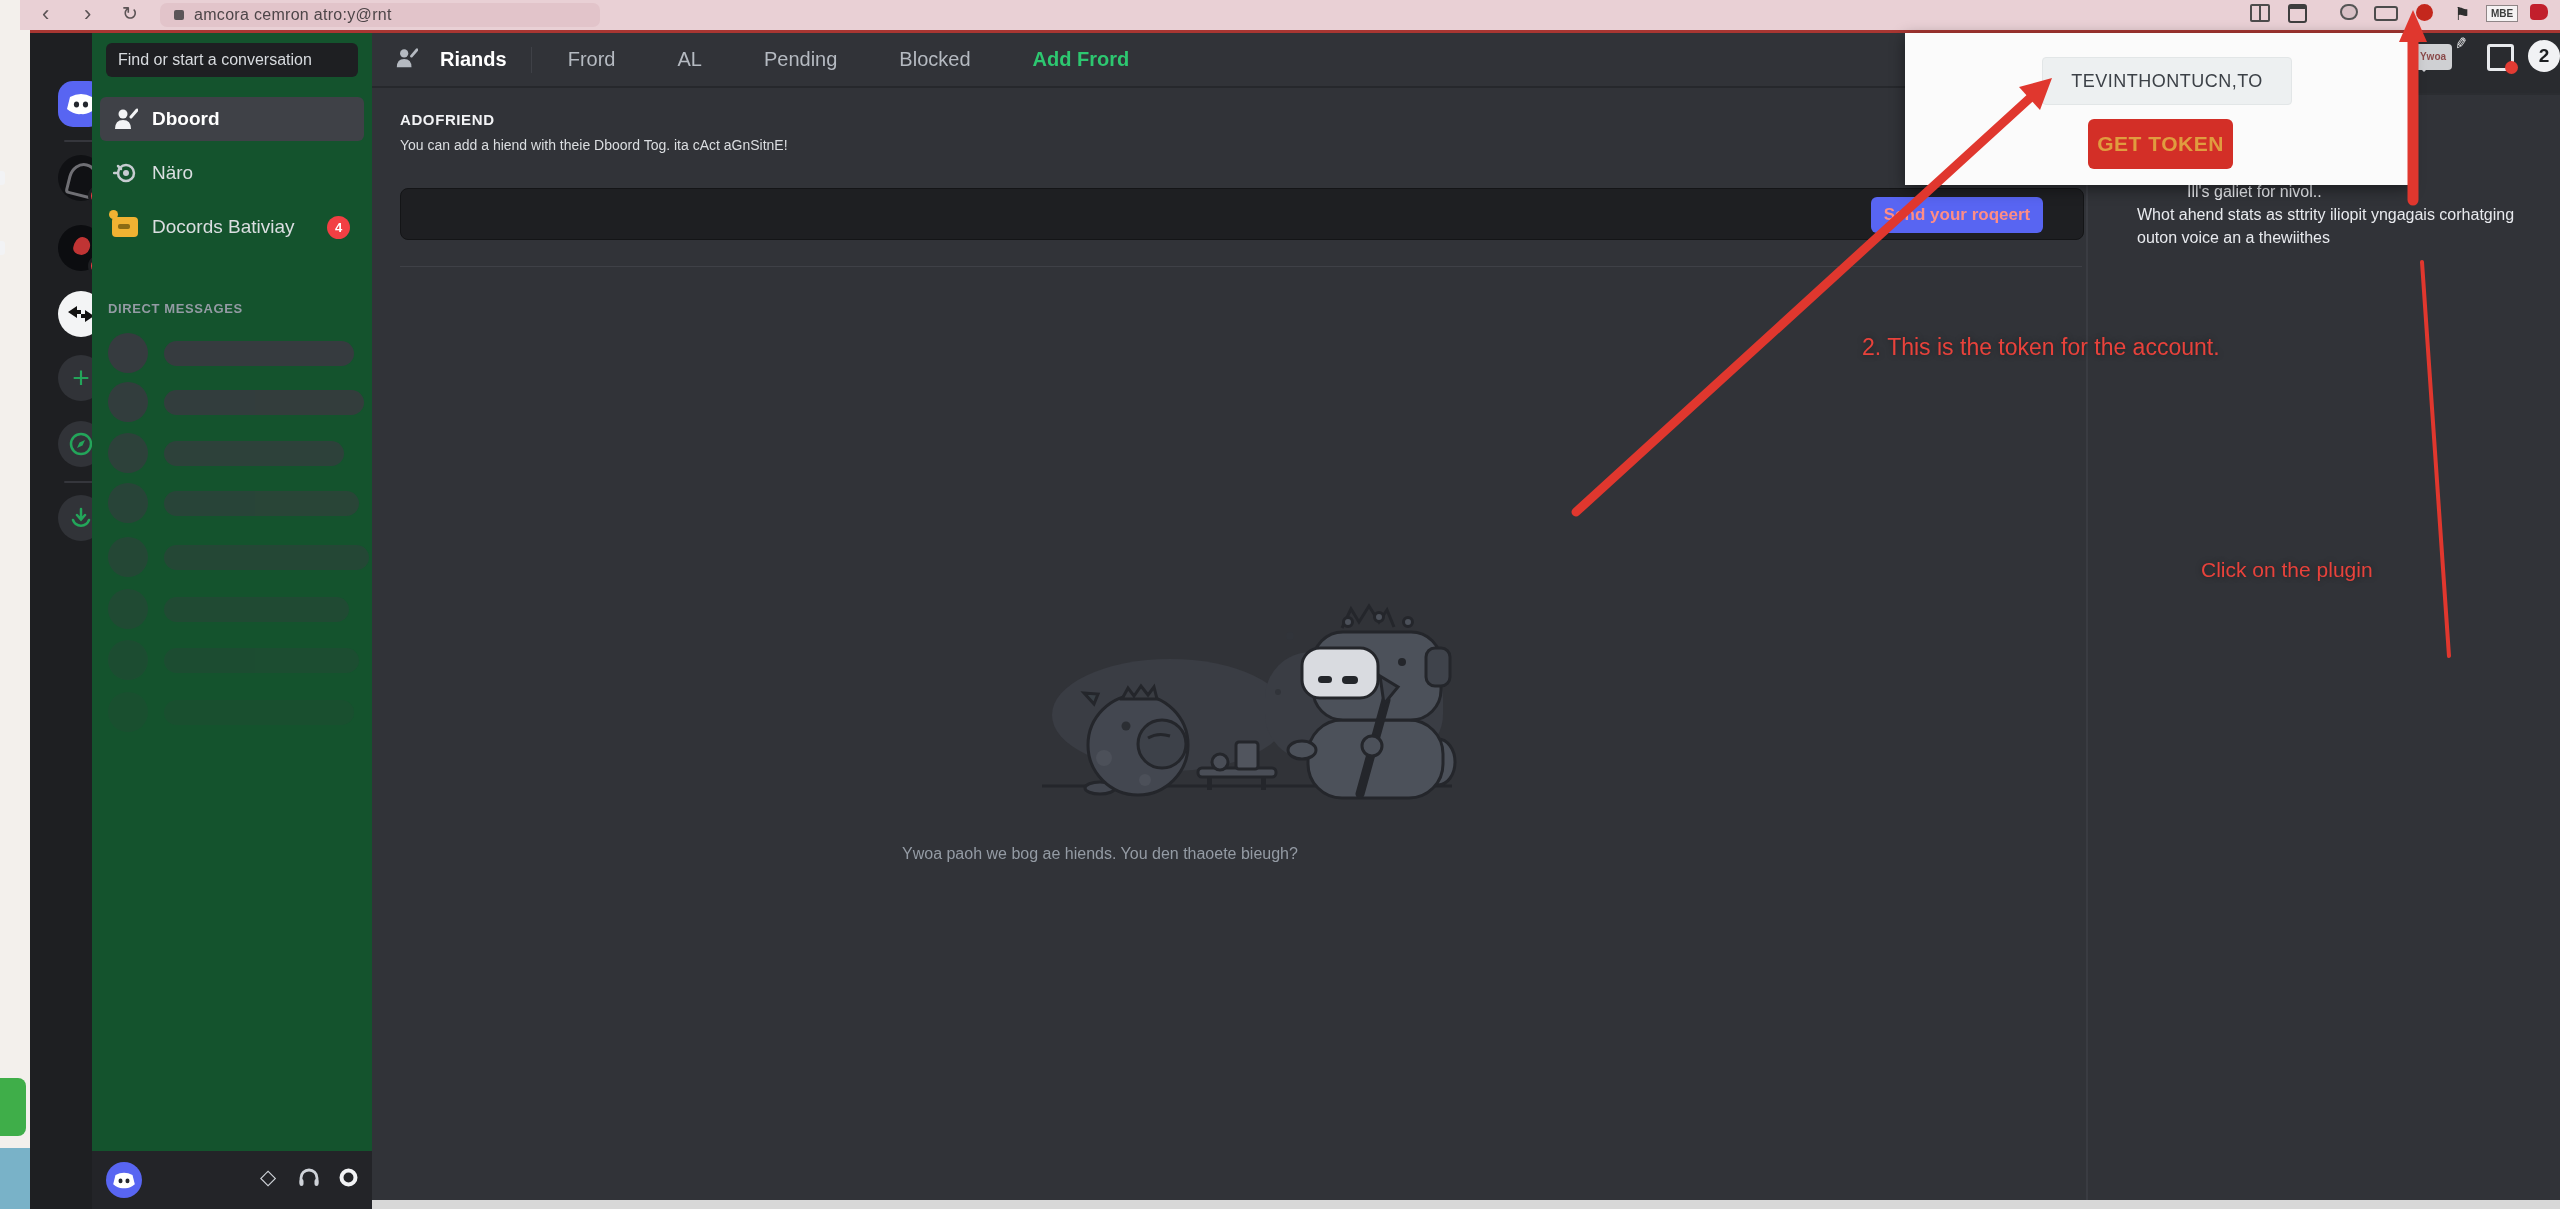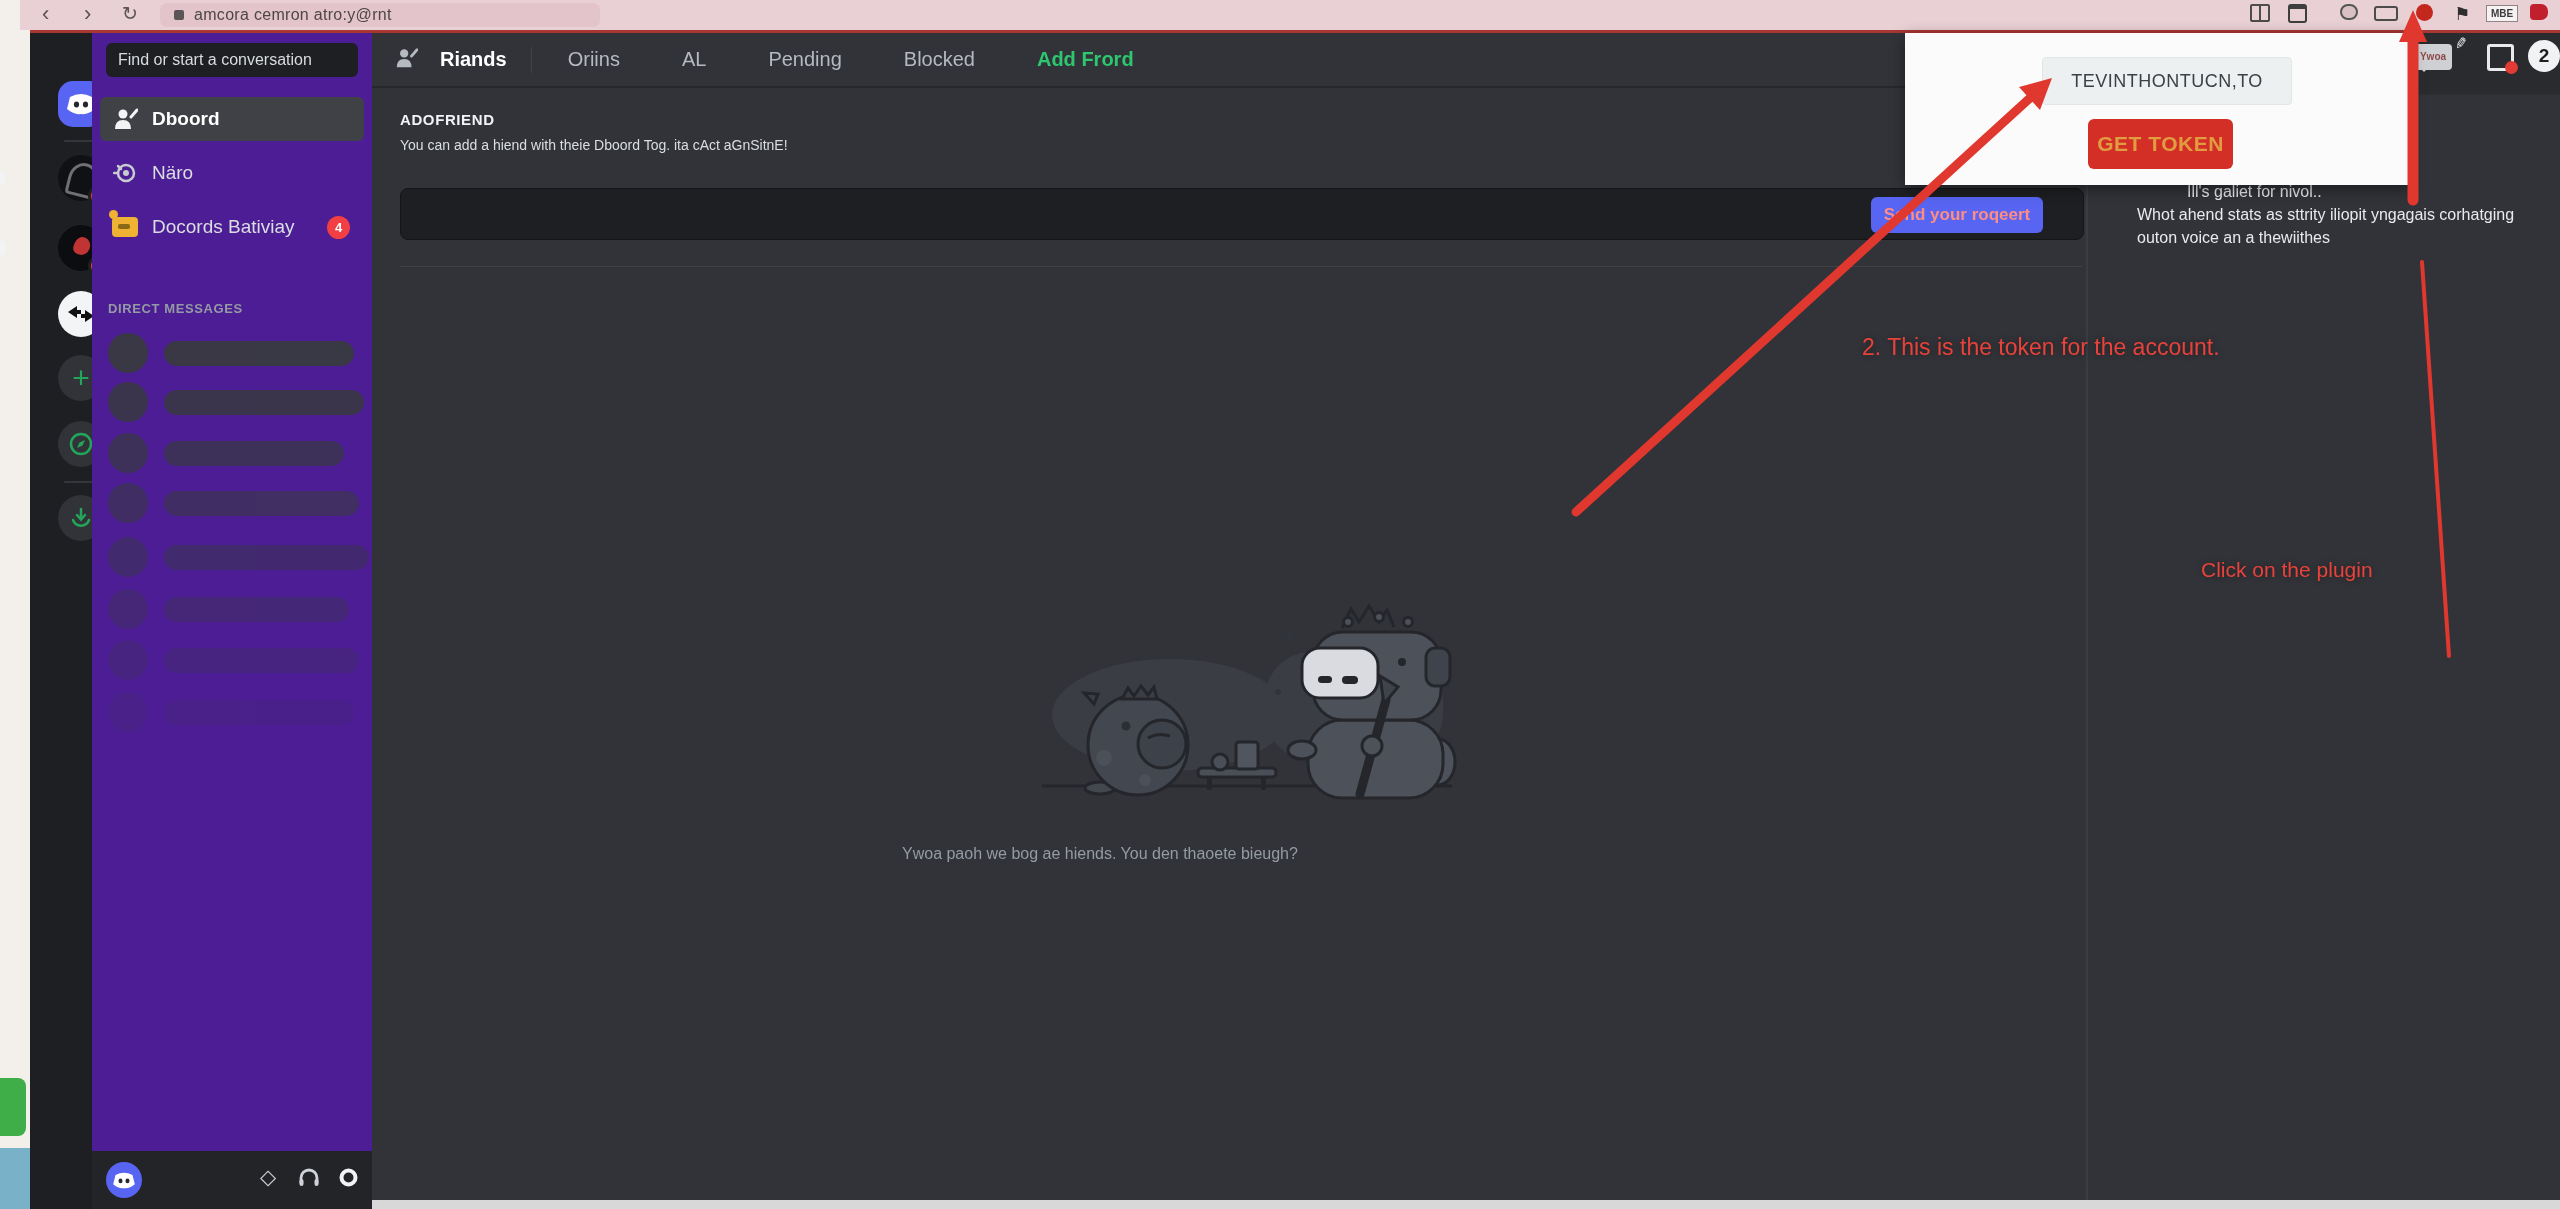--- a/index.html
+++ b/index.html
@@ -45,21 +45,21 @@
   #rail-srv2::after { content:""; position:absolute; left:16px; top:12px; width:16px; height:18px; background:#c03434; border-radius:50% 50% 50% 6px; transform:rotate(18deg); }
   #rail-swap { top:258px; background:#f3f4f5; display:flex; align-items:center; justify-content:center; }
   .rail-ghost { background:#313338; display:flex; align-items:center; justify-content:center; }
   #rail-plus { top:322px; color:#23a55a; font-size:30px; font-weight:300; line-height:42px; }
   #rail-explore { top:388px; }
   #rail-download { top:462px; }
   .srv-badge { position:absolute; right:-4px; bottom:-3px; min-width:24px; height:22px; background:#f23f43; border:3px solid #1e1f22; border-radius:11px; color:#fff; font-size:12px; font-weight:bold; text-align:center; line-height:16px; padding:0 2px; }
   .unread-pill { position:absolute; left:30px; width:5px; height:14px; background:#f2f3f5; border-radius:0 3px 3px 0; }
 
   
-  #sidebar { left:92px; top:33px; width:280px; height:1118px; background:#4c1d95; }
+  #sidebar { left:92px; top:33px; width:280px; height:1118px; background:#14532d; }
   #search-box { left:14px; top:10px; width:252px; height:34px; background:#1e1f22; border-radius:6px; color:#d8dbdf; font-size:16px; line-height:34px; padding-left:12px; white-space:nowrap; overflow:hidden; }
   .sb-item { position:absolute; left:8px; width:264px; height:44px; border-radius:6px; display:flex; align-items:center; color:#dbdee1; font-size:19px; }
   .sb-item .sb-ic { width:26px; margin:0 14px 0 12px; display:flex; justify-content:center; }
   #sb-friends { top:64px; background:#3f4147; color:#fff; font-weight:bold; }
   #sb-nitro { top:118px; }
   #sb-activity { top:172px; }
   #robot-ic { width:26px; height:20px; background:#f0b232; border-radius:4px; position:relative; }
   #robot-ic::before { content:""; position:absolute; left:-3px; top:-7px; width:9px; height:9px; background:#f0b232; border-radius:50%; }
   #robot-ic::after { content:""; position:absolute; left:6px; top:7px; width:12px; height:5px; background:#8a6a14; border-radius:2px; }
   #sb-activity-badge { position:absolute; right:14px; width:23px; height:23px; background:#f23f43; border-radius:50%; color:#fff; font-size:13px; font-weight:bold; text-align:center; line-height:23px; }
@@ -282,21 +282,21 @@
     <div id="topbar">
       <span style="margin:0 14px 0 22px;">
         <svg width="24" height="22" viewBox="0 0 26 24">
           <circle cx="11" cy="7" r="4.5" fill="#b5bac1"></circle>
           <path d="M3,22 Q3,13 11,13 Q19,13 19,22 Z" fill="#b5bac1"></path>
           <path d="M19,10 L25,3" stroke="#b5bac1" stroke-width="3" stroke-linecap="round"></path>
         </svg>
       </span>
       <span class="tab tab-active" style="margin-right:10px;">Riands</span>
       <span id="tab-sep"></span>
-      <span class="tab">Oriins</span>
+      <span class="tab">Frord</span>
       <span class="tab">AL</span>
       <span class="tab">Pending</span>
       <span class="tab">Blocked</span>
       <span class="tab tab-green">Add Frord</span>
     </div>
 
     <div class="abs" id="fr-head">ADOFRIEND</div>
     <div class="abs" id="fr-sub">You can add a hiend with theie Dboord Tog. ita cAct aGnSitnE!</div>
 
     <div class="abs" id="fr-input-wrap">

